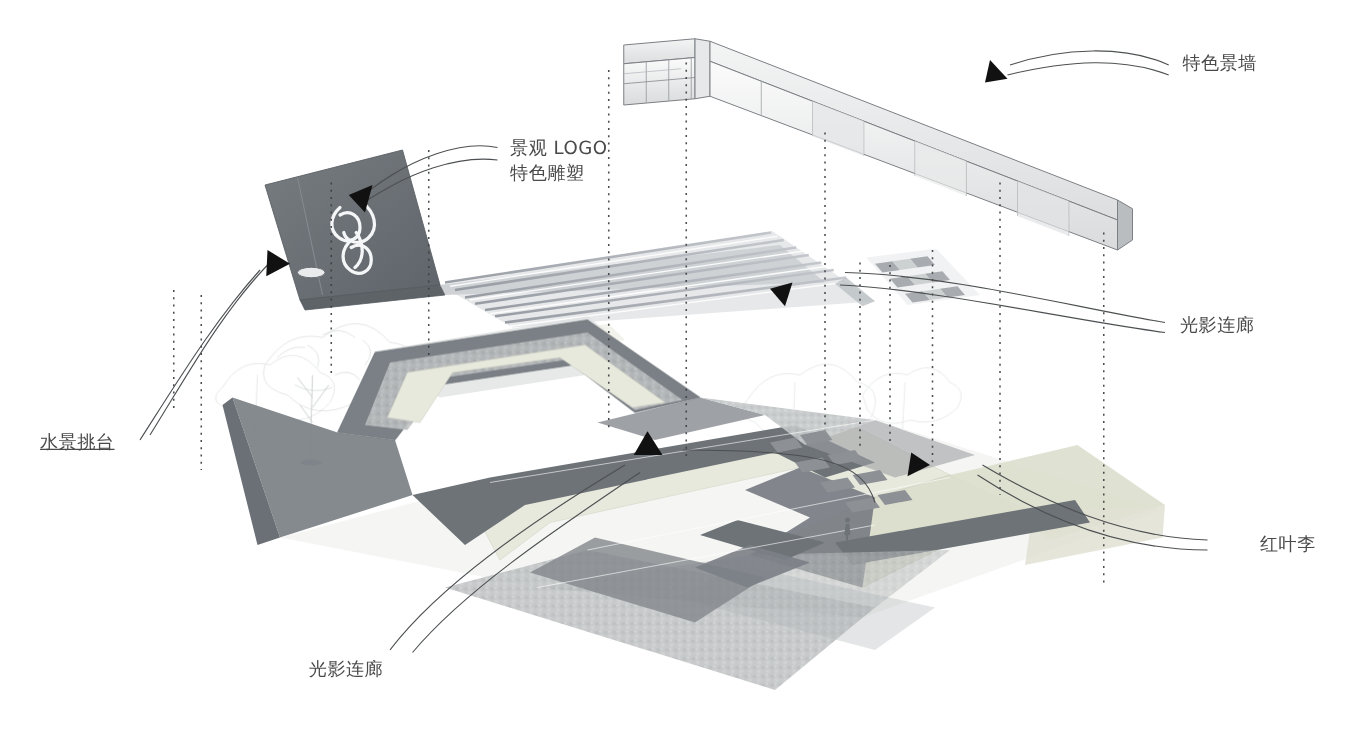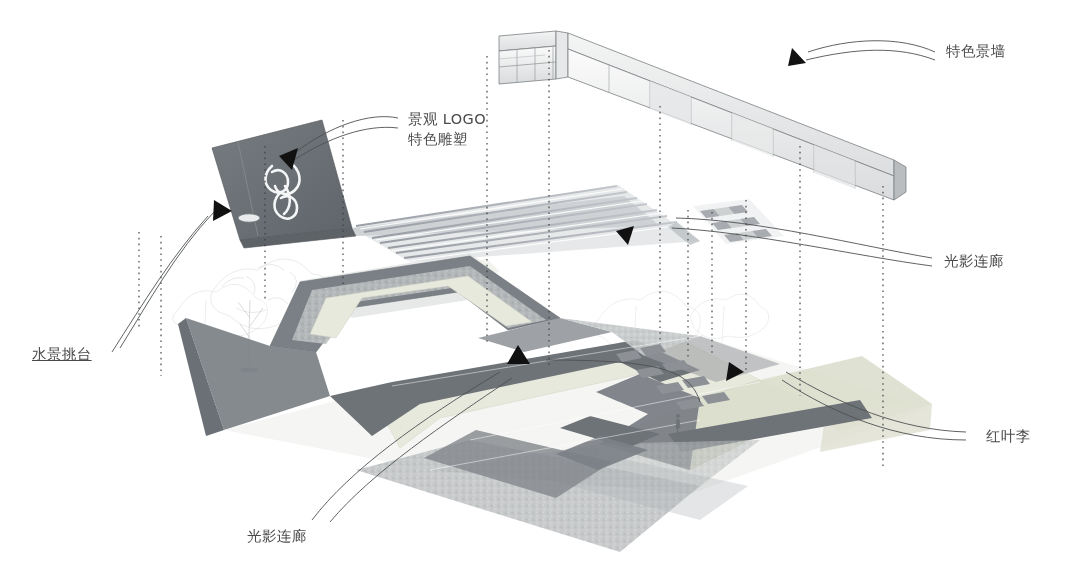--- a/index.html
+++ b/index.html
@@ -281,17 +281,17 @@
 
   <div class="lbl" style="left:946px;top:42px;">特色景墙</div>
 
   <div class="lbl" style="left:408px;top:110px;">景观 LOGO
 特色雕塑</div>
 
   <div class="lbl" style="left:944px;top:252px;">光影连廊</div>
 
   <div class="lbl" style="left:32px;top:345px;text-decoration:underline;">水景挑台</div>
 
-  <div class="lbl" style="left:986px;top:427px;">红叶李</div>
+  <div class="lbl" style="left:1008px;top:427px;">红叶李</div>
 
   <div class="lbl" style="left:247px;top:527px;text-align:right;">光影连廊</div>
 
 </div>
 
 </body></html>

